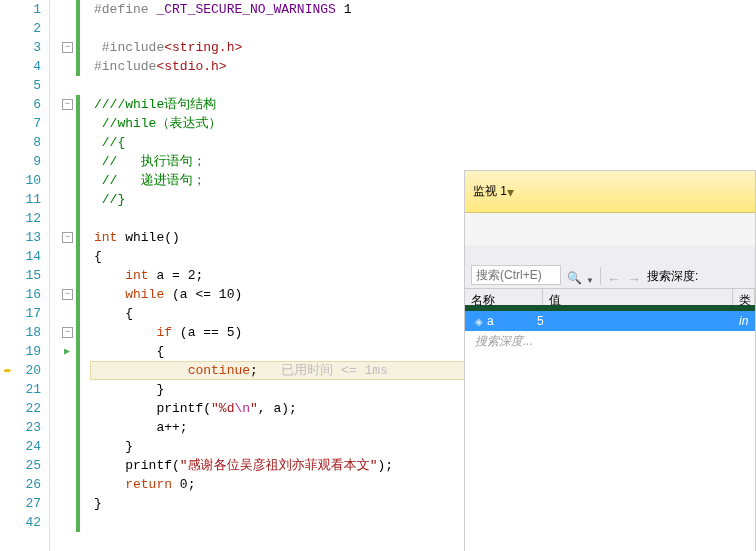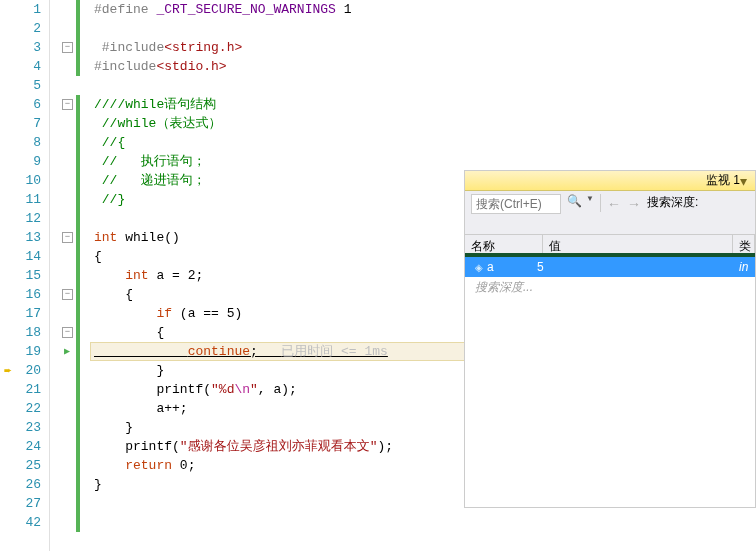--- a/index.html
+++ b/index.html
@@ -72,71 +72,71 @@
 .kw { color: #c2410c; text-align: right; }
 .pp { color: #808080; }
 .mac { color: #6f008a; }
 .str { color: #a31515; }
 .esc { color: #b52896; }
 .com { color: #008000; }
 .hint { color: #bfbfbf; font-style: normal; }
 .hl-line {
   background: #f7f1e0;
   box-shadow: inset 0 0 0 1px #e6d9a6;
-  text-decoration: underline;
 }
 
 
 .watch {
   position: absolute;
   left: 464px;
   top: 170px;
   width: 292px;
   background: #f5f5f5;
   border: 1px solid #cccccc;
   font-family: 'Segoe UI', Tahoma, sans-serif;
   font-size: 12px;
 }
 .watch-title {
   background: linear-gradient(#fff3c4, #ffe97f);
   border-bottom: 1px solid #d4c56a;
   padding: 0 8px;
   display: flex;
-  justify-content: flex-end;
+  justify-content: flex-start;
   align-items: center;
-  height: 20px;
+  height: 42px;
 }
 .watch-title .pin {
   color: #7a6a1f;
   font-size: 14px;
   cursor: pointer;
 }
 .watch-toolbar {
   background: #eeeef2;
   border-bottom: 1px solid #cccccc;
   padding: 3px 6px;
   display: flex;
-  align-items: flex-start;
+  align-items: flex-end;
   gap: 6px;
   height: 44px;
+  margin-top: 32px;
 }
 .watch-toolbar input {
   width: 90px;
   height: 20px;
   border: 1px solid #cccccc;
   padding: 0 4px;
   font-size: 12px;
   font-family: inherit;
 }
 .watch-toolbar .sep { width: 1px; height: 18px; background: #cccccc; }
 .watch-toolbar .nav { color: #aaa; font-size: 14px; cursor: pointer; }
 .watch-head {
   display: flex;
   background: #eeeef2;
-  border-bottom: 4px solid #14532d;
+  border-bottom: 6px solid #14532d;
   height: 22px;
 }
 .watch-head > div {
   padding: 3px 6px;
   border-right: 1px solid #cccccc;
 }
 .col-name { width: 78px; }
 .col-val { flex: 1; }
 .col-type { width: 22px; }
 .watch-body { background: #fff; min-height: 250px; }
@@ -218,20 +218,21 @@
       <div class="line"><span class="com">////while语句结构</span></div>
       <div class="line"><span class="com"> //while（表达式）</span></div>
       <div class="line"><span class="com"> //{</span></div>
       <div class="line"><span class="com"> //   执行语句；</span></div>
       <div class="line"><span class="com"> //   递进语句；</span></div>
       <div class="line"><span class="com"> //}</span></div>
       <div class="line"></div>
       <div class="line"><span class="kw">int</span><span> while()</span></div>
       <div class="line"><span>{</span></div>
       <div class="line"><span>    </span><span class="kw">int</span><span> a = 2;</span></div>
+      <div class="line"><span>    </span><span class="kw">while</span><span> (a &lt;= 10)</span></div>
       <div class="line"><span>    {</span></div>
       <div class="line"><span>        </span><span class="kw">if</span><span> (a == 5)</span></div>
       <div class="line"><span>        {</span></div>
       <div class="line hl-line"><span>            </span><span class="kw">continue</span><span>;   </span><span class="hint">已用时间 &lt;= 1ms</span></div>
       <div class="line"><span>        }</span></div>
       <div class="line"><span>        printf(</span><span class="str">"%d</span><span class="esc">\n</span><span class="str">"</span><span>, a);</span></div>
       <div class="line"><span>        a++;</span></div>
       <div class="line"><span>    }</span></div>
       <div class="line"><span>    printf(</span><span class="str">"感谢各位吴彦祖刘亦菲观看本文"</span><span>);</span></div>
       <div class="line"><span>    </span><span class="kw">return</span><span> 0;</span></div>

